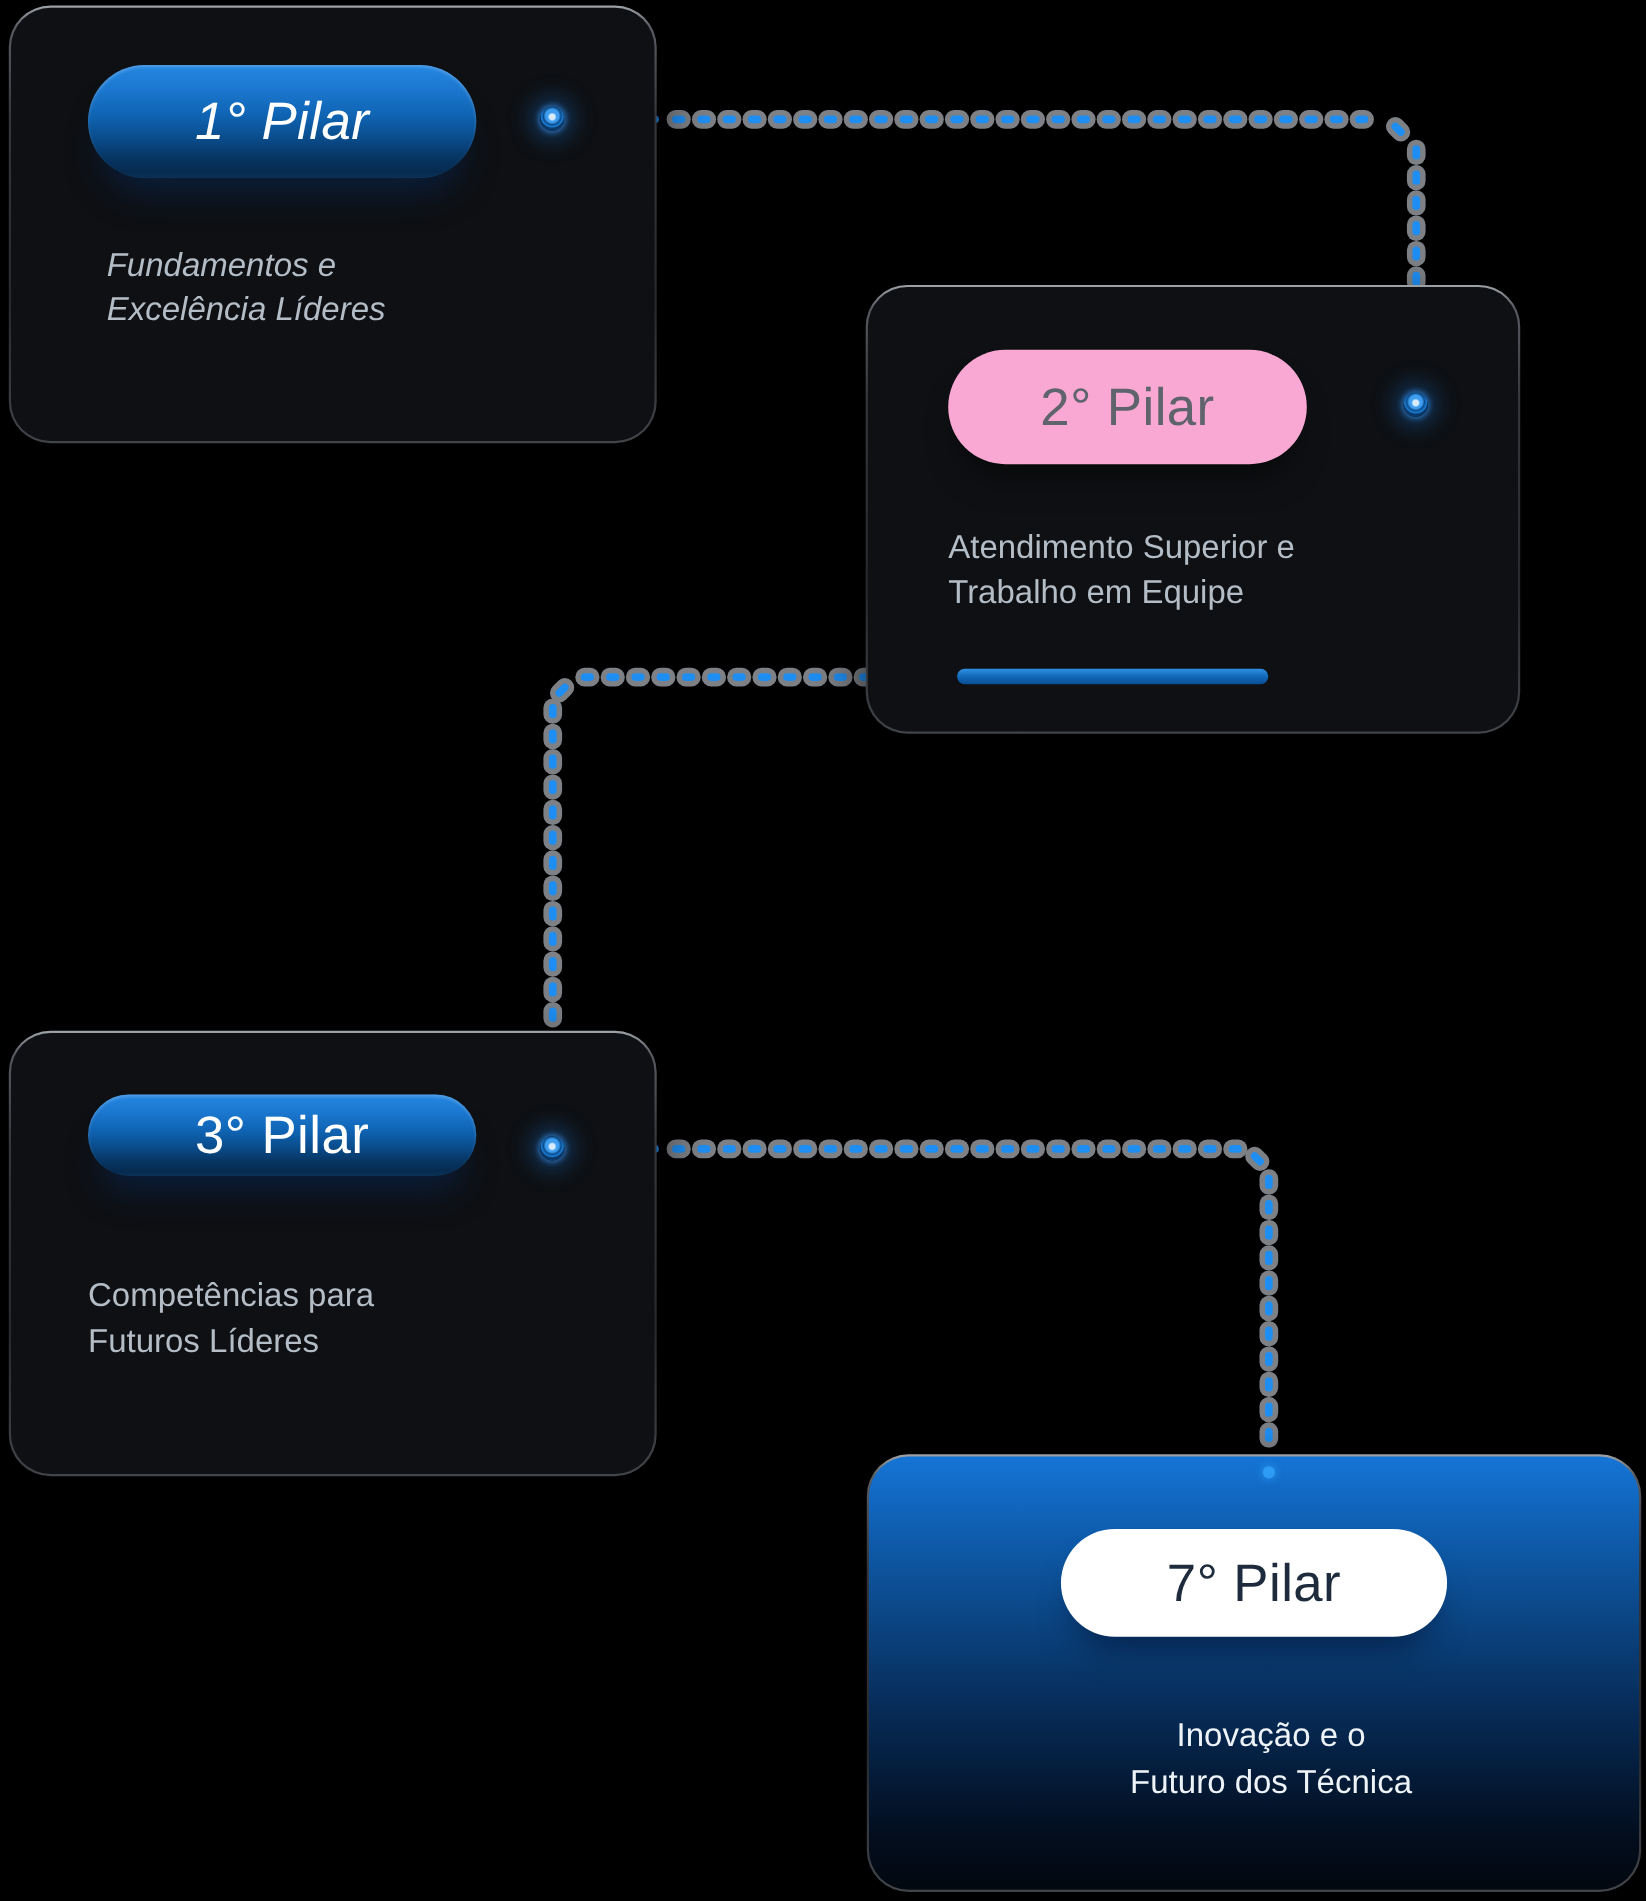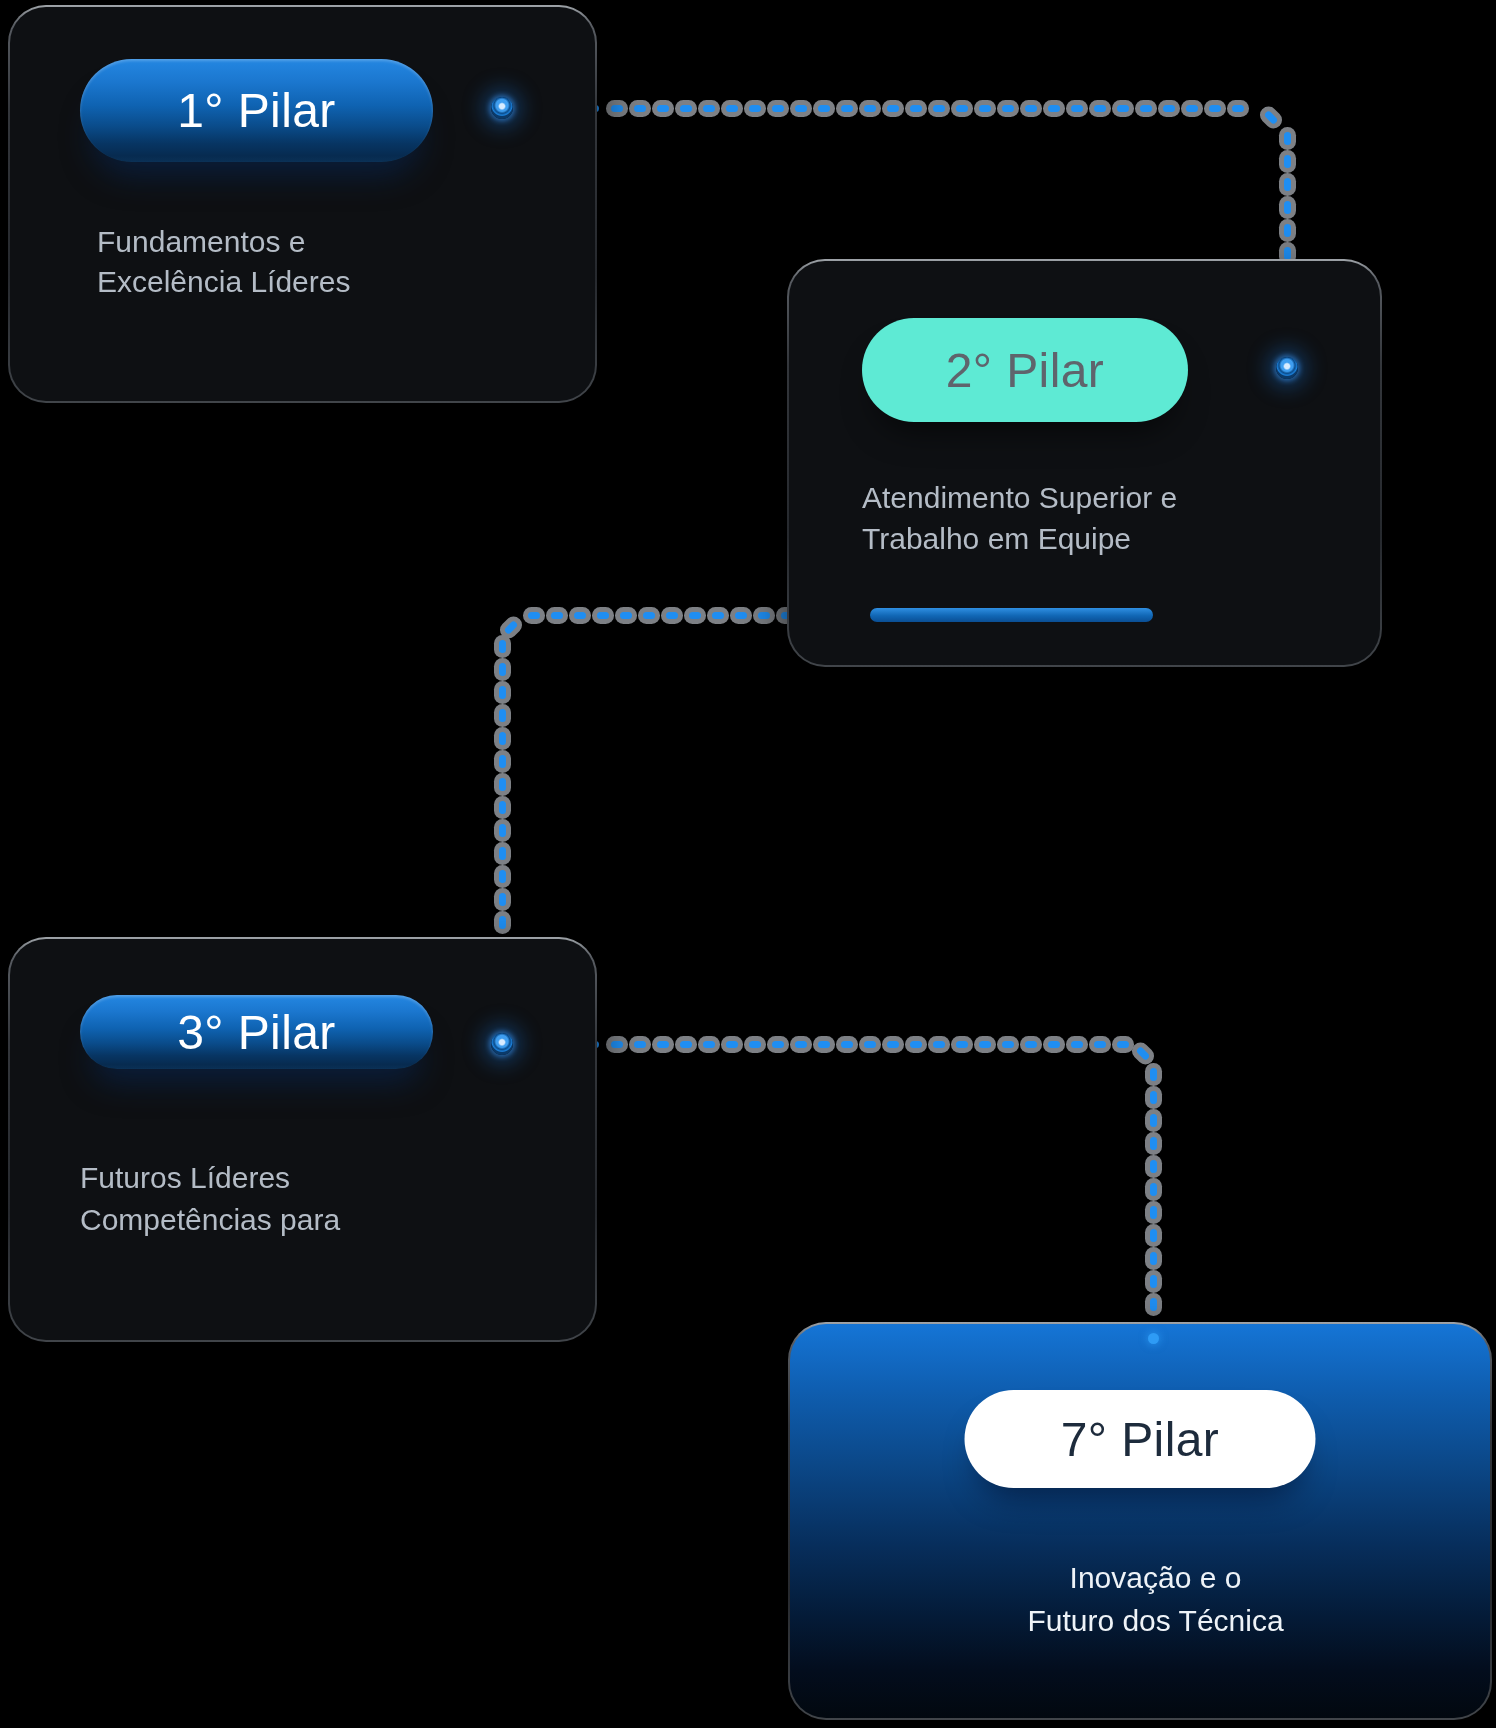--- a/index.html
+++ b/index.html
@@ -6,35 +6,35 @@
   body{width:1496px;height:1728px;position:relative;overflow:hidden;
        font-family:"Liberation Sans",sans-serif;}
   .stage{position:absolute;left:0;top:0;width:1496px;height:1728px;background:#000;}
 
   
   .card{position:absolute;border-radius:38px;padding:2px;box-sizing:border-box;
         background:linear-gradient(180deg,#9fa4a9 0%,#585c62 5%,#33363b 26%,#26292e 68%,#41454a 100%);
         box-shadow:0 22px 48px rgba(0,0,0,.65);}
   .card-inner{width:100%;height:100%;border-radius:36px;background:#0e1013;
               position:relative;box-sizing:border-box;}
-  .c1{left:8px;top:5px;width:589px;height:398px;}
+  .c1{left:8px;top:5px;width:589px;height:398px;font-style:italic;}
   .c2{left:787px;top:259px;width:595px;height:408px;}
   .c3{left:8px;top:937px;width:589px;height:405px;}
   .c4{left:788px;top:1322px;width:704px;height:398px;}
   .c4 .card-inner{background:linear-gradient(180deg,#1575d6 0%,#0f5fb2 16%,#0b4787 36%,
                   #072e5c 56%,#041b38 74%,#030d1d 88%,#02080f 100%);}
 
   
   .pill{position:absolute;display:flex;align-items:center;justify-content:center;
         border-radius:60px;font-size:48px;font-weight:500;letter-spacing:.4px;cursor:pointer;}
   .pill-blue{background:linear-gradient(180deg,#2487e2 0%,#1b77cf 22%,#0f63b2 45%,
              #0a4c8b 65%,#073563 82%,#072b50 94%,#0a3055 100%);
              color:#ffffff;
              box-shadow:0 26px 30px -12px rgba(8,40,90,.55), inset 0 2px 3px rgba(255,255,255,.22);}
-  .pill-light{background:#5eead4;color:#5f646c;box-shadow:0 22px 32px -14px rgba(0,0,0,.6);}
+  .pill-light{background:#f9a8d4;color:#5f646c;box-shadow:0 22px 32px -14px rgba(0,0,0,.6);}
   .pill-white{background:#ffffff;color:#1d2b3c;box-shadow:0 22px 32px -14px rgba(0,0,20,.5);}
   .p1{left:70px;top:52px;width:353px;height:103px;}
   .p2{left:73px;top:57px;width:326px;height:104px;}
   .p3{left:70px;top:56px;width:353px;height:74px;}
   .p4{left:50%;transform:translateX(-50%);top:66px;width:351px;height:98px;}
 
   
   .subtitle{position:absolute;font-size:30px;color:#b4bcc6;font-weight:400;}
   .s1{left:87px;top:215px;line-height:40px;}
   .s2{left:73px;top:216px;line-height:41px;}
@@ -204,22 +204,22 @@
       <div class="bar"></div>
     </div>
   </div>
 
   <div class="card c3">
     <div class="card-inner">
       <div class="pill pill-blue p3">
         <span>3° Pilar</span>
       </div>
       <div class="subtitle s3">
+        <div>Competências para</div>
         <div>Futuros Líderes</div>
-        <div>Competências para</div>
       </div>
     </div>
   </div>
 
   <div class="card c4">
     <div class="card-inner">
       <div class="pill pill-white p4">
         <span>7° Pilar</span>
       </div>
       <div class="subtitle s4">

